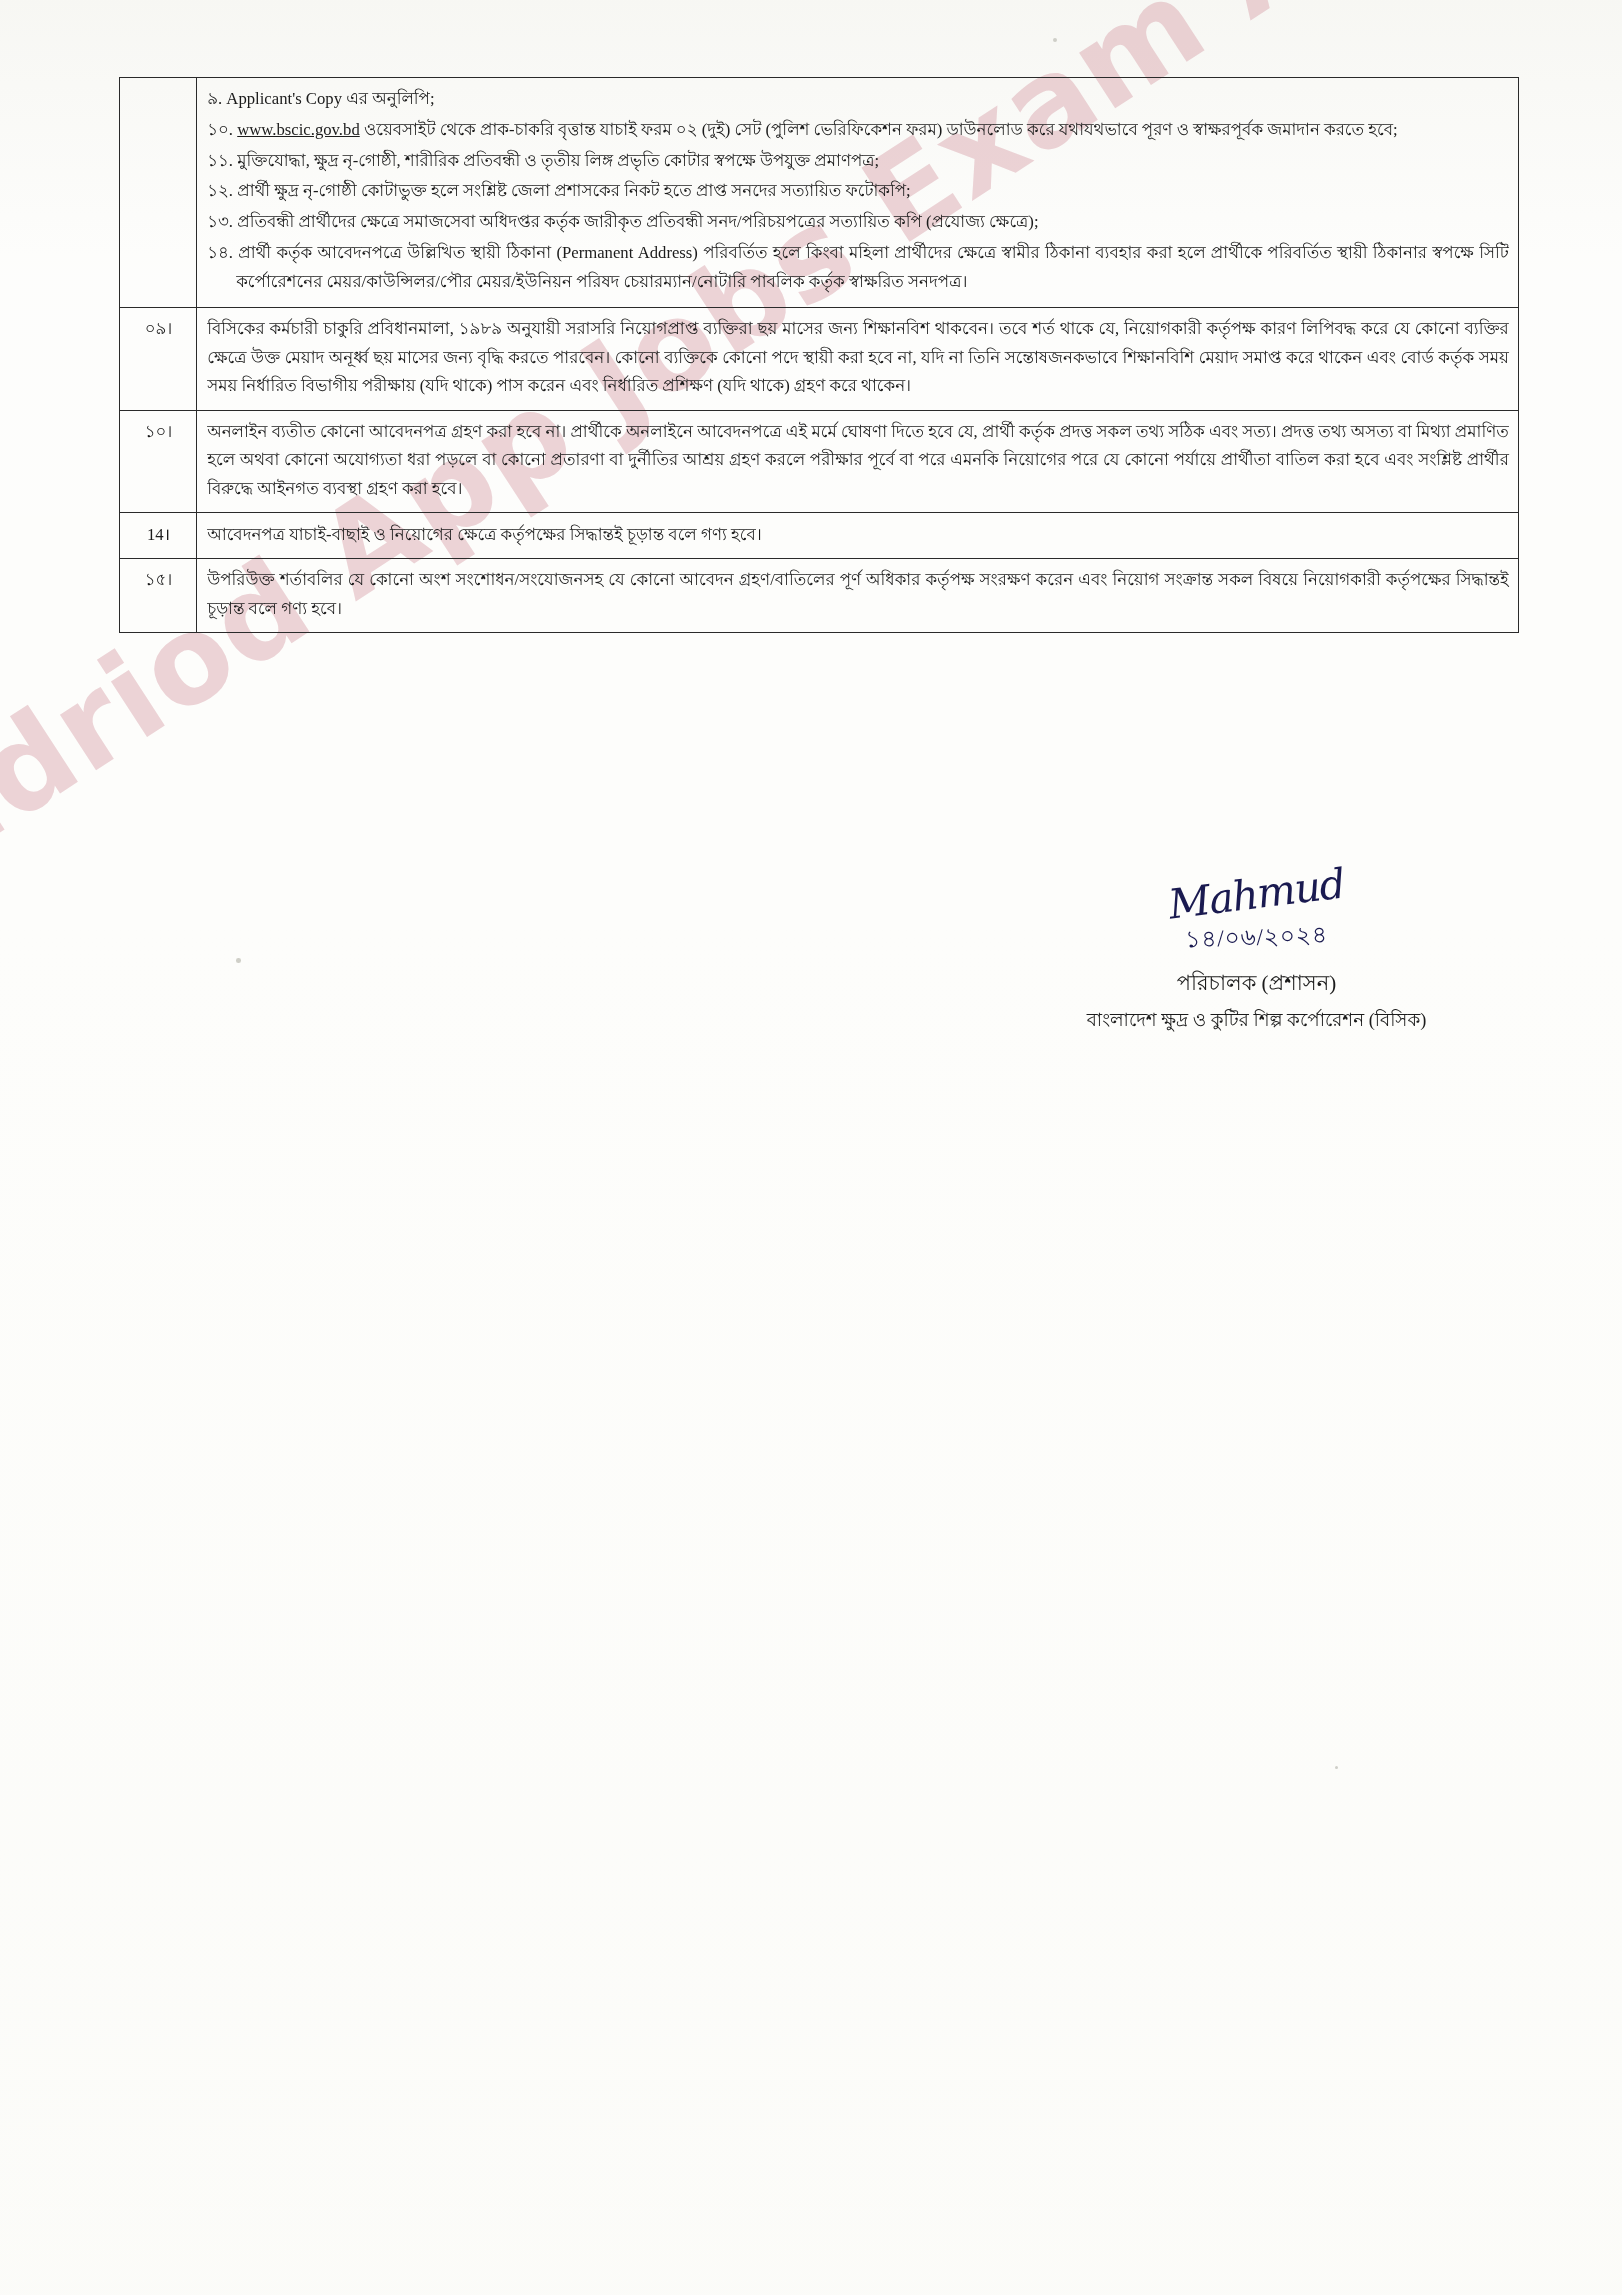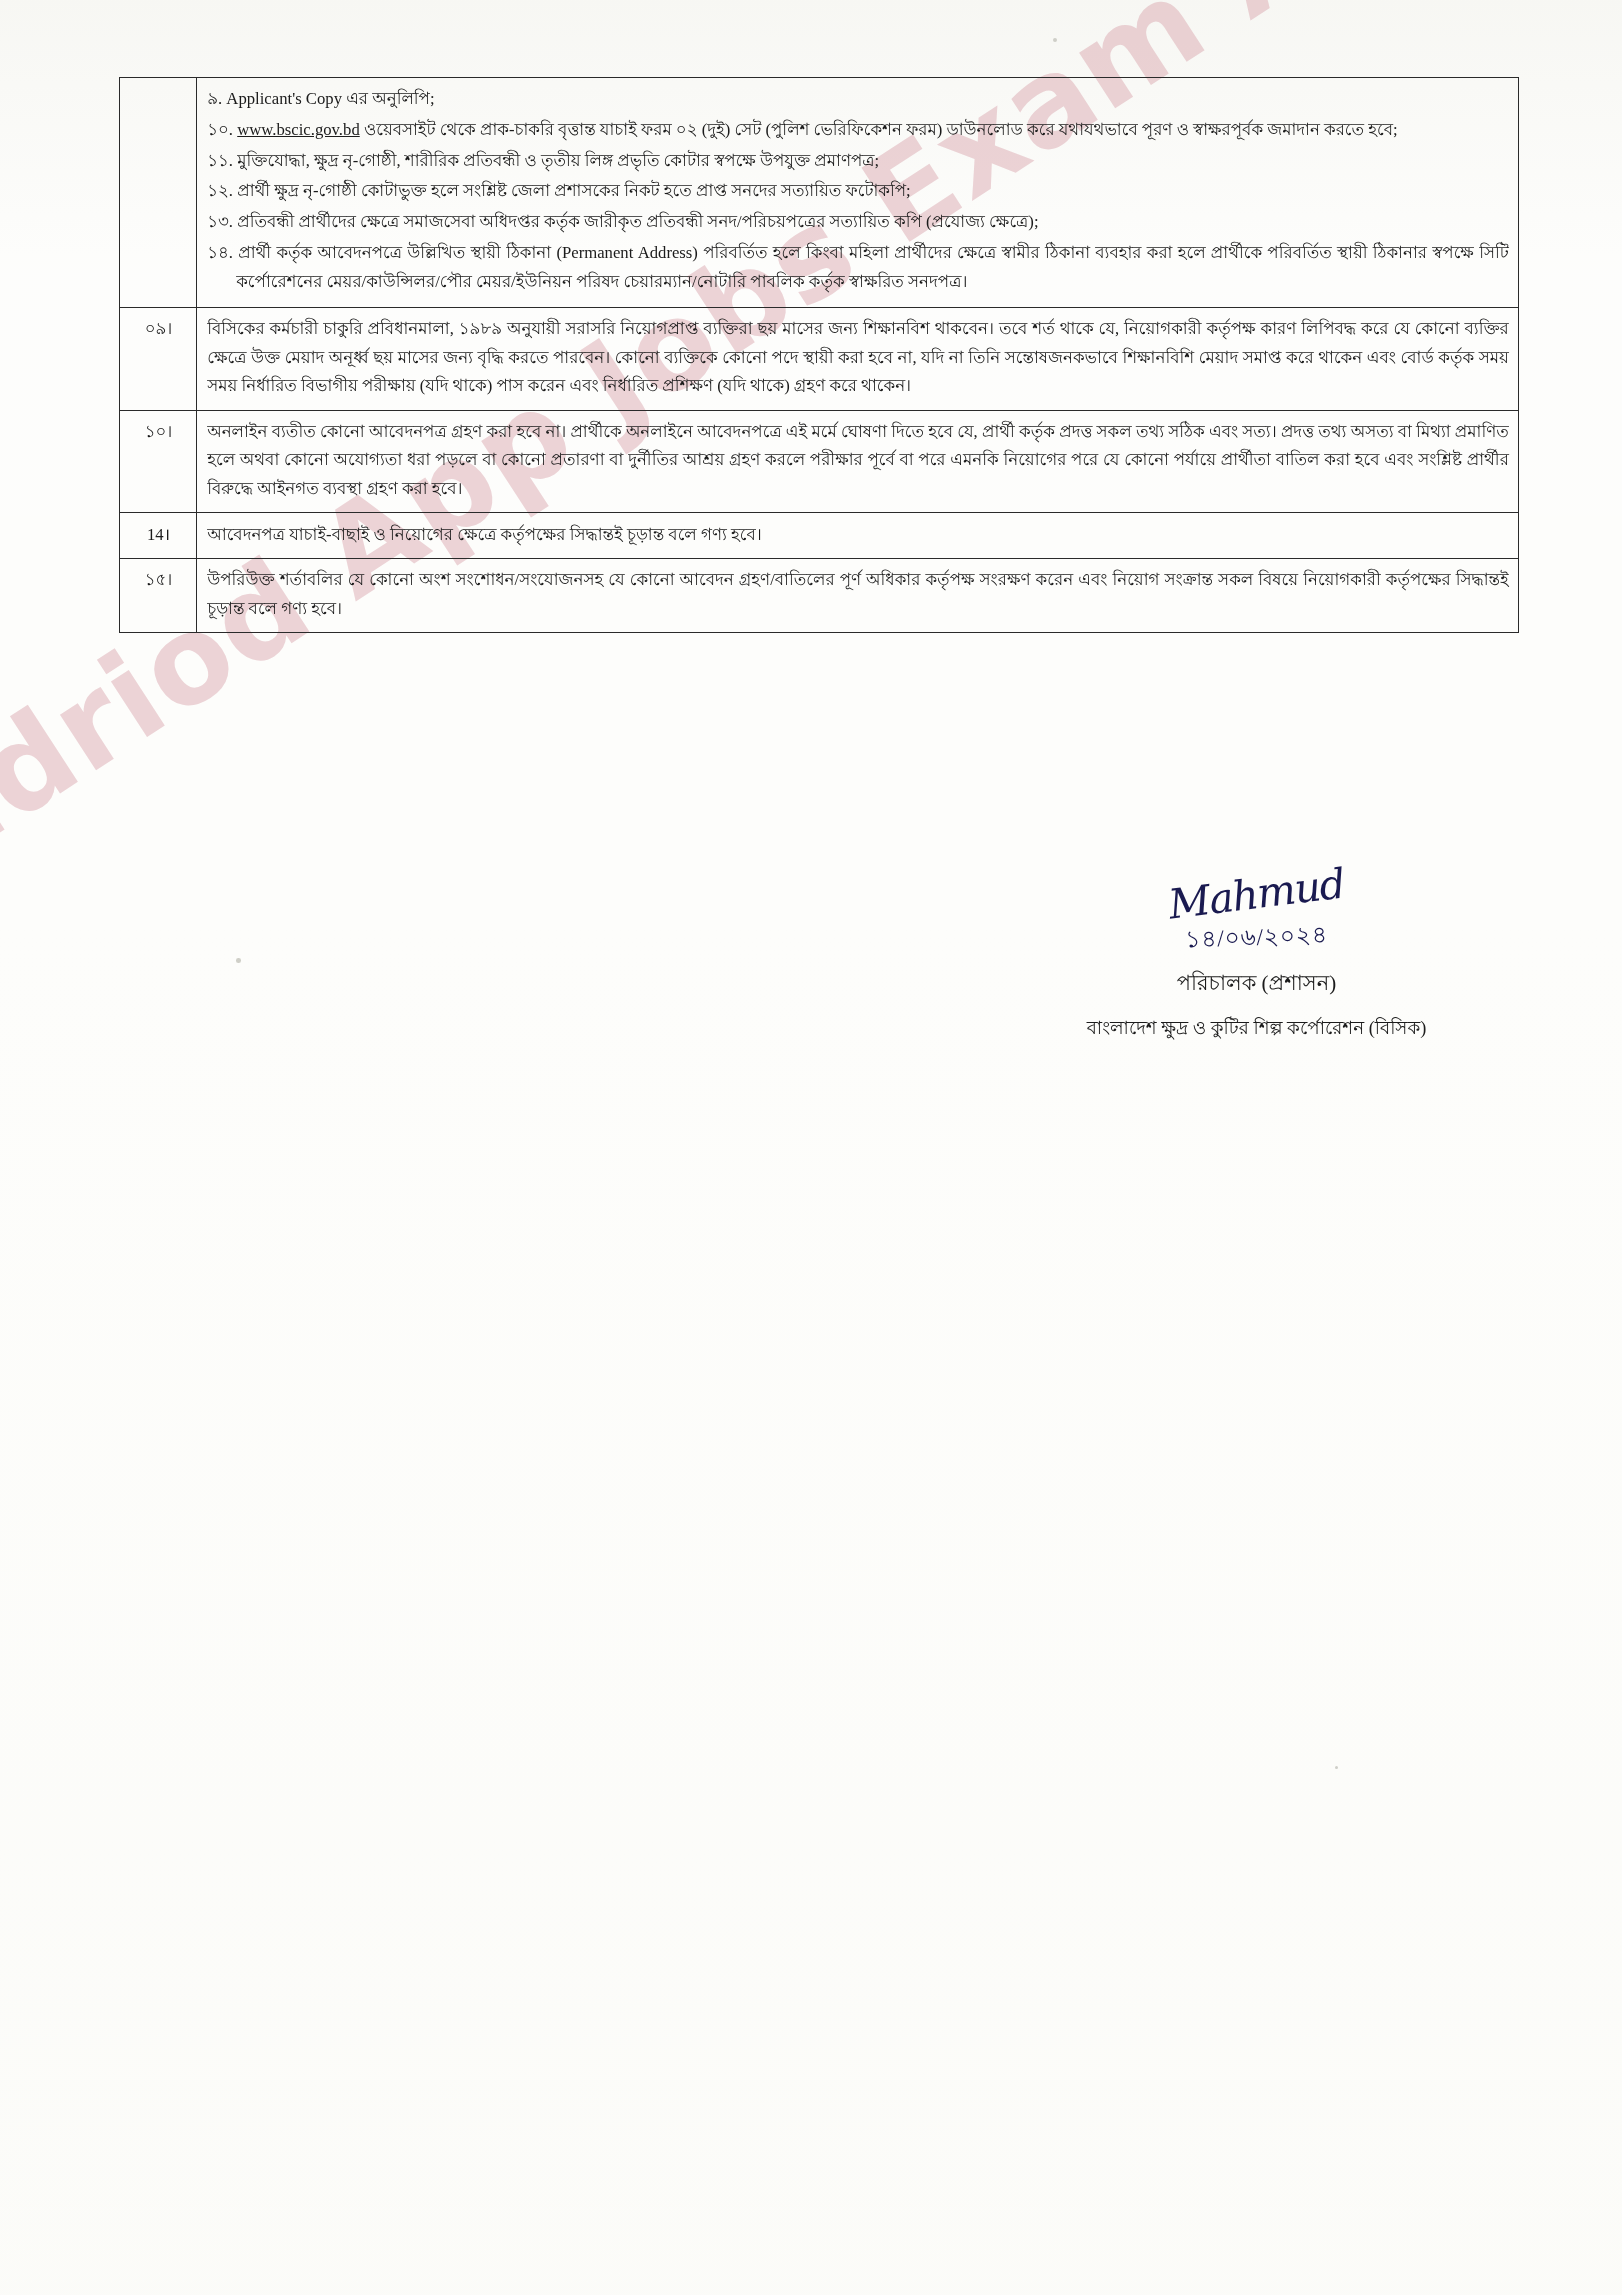--- a/index.html
+++ b/index.html
@@ -107,21 +107,21 @@
     margin: 0 0 9.2px 0;
     transform: rotate(-2deg);
     letter-spacing: 0.7px;
   }
   .sign-title {
     font-size: 21px;
     margin: 0 0 3.9px 0;
   }
   .sign-org {
     font-size: 18.3px;
-    margin: 12px;
+    margin: 4px;
   }
   .speck {
     position: absolute;
     background: #cfcfc8;
     border-radius: 50%;
     pointer-events: none;
   }
 </style>
 </head>
 <body>

